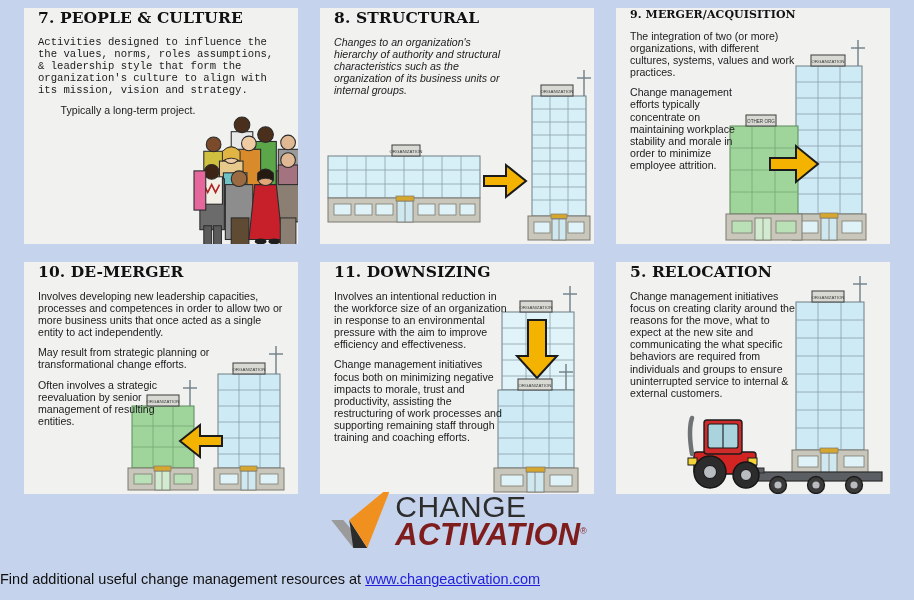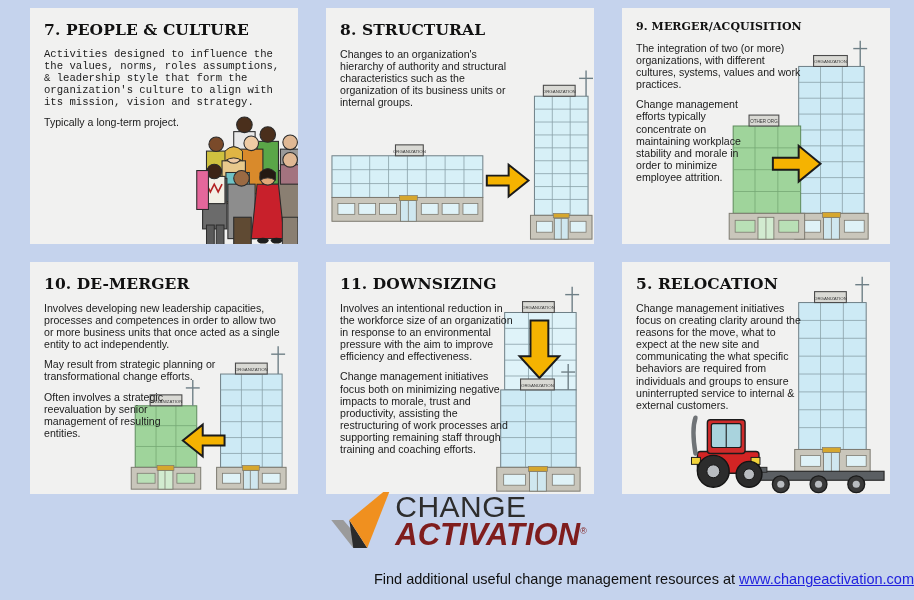--- a/index.html
+++ b/index.html
@@ -19,22 +19,21 @@
     column-gap:22px;
     row-gap:18px;
     padding:8px 24px 0 24px;
     box-sizing:border-box;
   }
   .card{
     background:#f1f1f0;
     position:relative;
     overflow:hidden;
     box-sizing:border-box;
-    padding:12px 14px 0 14px;
-    margin-left:6px;
+    padding:0 14px 0 14px;
   }
   .card-title{
     font-family:"DejaVu Serif", serif;
     font-weight:bold;
     font-size:15.5px;
     color:#111;
     letter-spacing:0.1px;
     margin:0 0 9px 0;
     white-space:nowrap;
   }
@@ -68,34 +67,34 @@
     font-size:30px;font-weight:400;color:#2d2d2d;letter-spacing:0.5px;
   }
   .logo-bot{
     font-family:"Liberation Sans", sans-serif;
     font-size:31px;font-weight:bold;color:#7f1d1d;letter-spacing:0px;
     position:relative;
     font-style:italic;
   }
   .logo-bot sup{font-size:9px;vertical-align:super;font-weight:normal;}
   .footer-line{
-    position:absolute;left:0;right:0;bottom:13px;text-align:right;
+    position:absolute;left:0;right:0;bottom:13px;text-align:left;
     font-size:14.5px;color:#101010;
   }
   .footer-line a{color:#2222dd;text-decoration:underline;}
 </style>
 </head>
 <body>
 
 <div class="grid">
 
   <div class="card">
     <div class="card-title">7. PEOPLE &amp; CULTURE</div>
     <div class="body-text" style="max-width:243px;font-family:Liberation Mono, monospace;">Activities designed to influence the the values, norms, roles assumptions, &amp; leadership style that form the organization's culture to align with its mission, vision and strategy.</div>
-    <div class="body-text" style="max-width:180px;">Typically a long-term project.</div>
+    <div class="body-text" style="max-width:180px;text-align:center;">Typically a long-term project.</div>
     <svg class="art" viewBox="0 0 270 236">
       <g transform="translate(168,108) scale(0.98)">
 
         <g>
 
           <rect x="38" y="16" width="22" height="46" fill="#e8e8e8" stroke="#2b2b2b" stroke-width="1.1"></rect>
           <circle cx="49" cy="9" r="8" fill="#4a2f1c" stroke="#2b2b2b" stroke-width="1.1"></circle>
 
           <rect x="62" y="26" width="22" height="44" fill="#5aa648" stroke="#2b2b2b" stroke-width="1.1"></rect>
           <circle cx="73" cy="19" r="8" fill="#4a2f1c" stroke="#2b2b2b" stroke-width="1.1"></circle>
@@ -147,21 +146,21 @@
           <ellipse cx="68" cy="128" rx="6" ry="3" fill="#1e1e1e"></ellipse>
           <ellipse cx="82" cy="128" rx="6" ry="3" fill="#1e1e1e"></ellipse>
           <ellipse cx="95" cy="146" rx="6.5" ry="3.2" fill="#1e1e1e"></ellipse>
         </g>
       </g>
     </svg>
   </div>
 
   <div class="card">
     <div class="card-title">8. STRUCTURAL</div>
-    <div class="body-text" style="max-width:176px;">Changes to an organization's hierarchy of authority and structural characteristics such as the organization of its business units or internal groups.</div>
+    <div class="body-text" style="max-width:176px;font-style:italic;">Changes to an organization's hierarchy of authority and structural characteristics such as the organization of its business units or internal groups.</div>
     <svg class="art" viewBox="0 0 270 236">
 
       <g>
         <rect x="6" y="148" width="152" height="42" fill="#d7f0f7" stroke="#6e7f86" stroke-width="1"></rect>
         <g stroke="#8aa0a8" stroke-width="0.8">
           <line x1="6" y1="162" x2="158" y2="162"></line>
             <line x1="6" y1="176" x2="158" y2="176"></line>
           <line x1="25" y1="148" x2="25" y2="190"></line>
             <line x1="44" y1="148" x2="44" y2="190"></line>
           <line x1="63" y1="148" x2="63" y2="190"></line>

